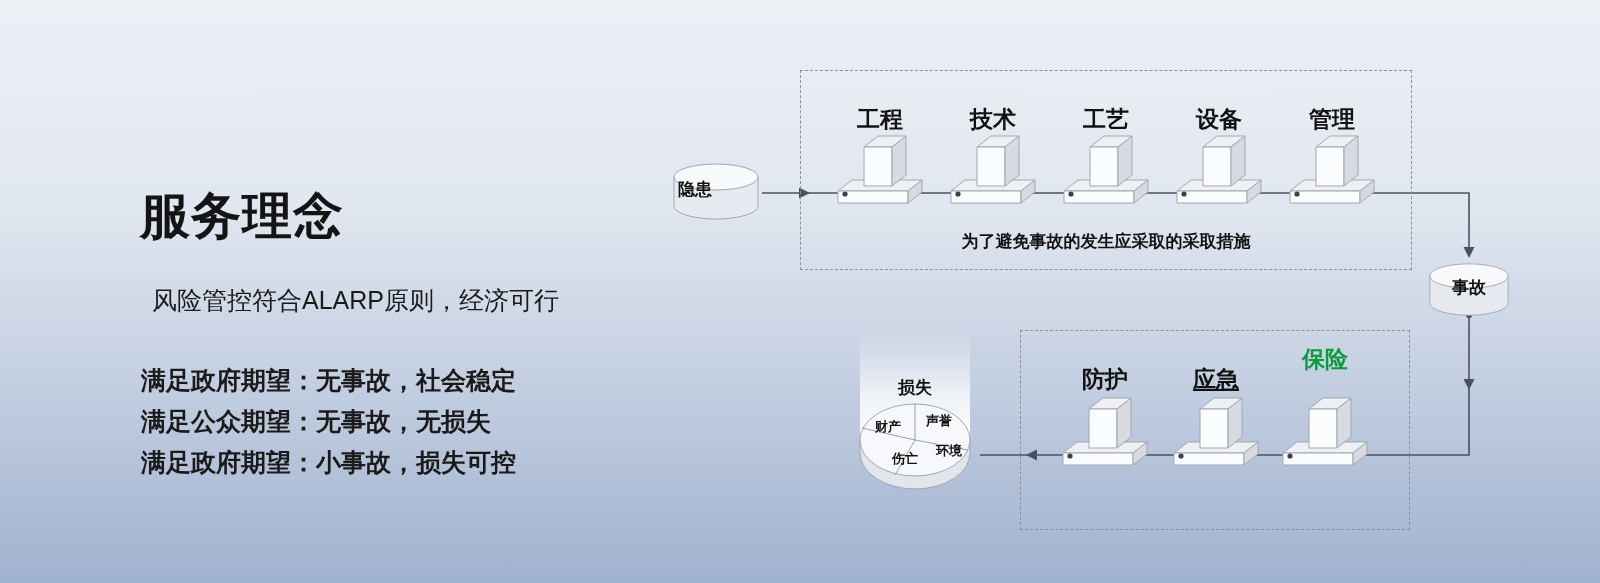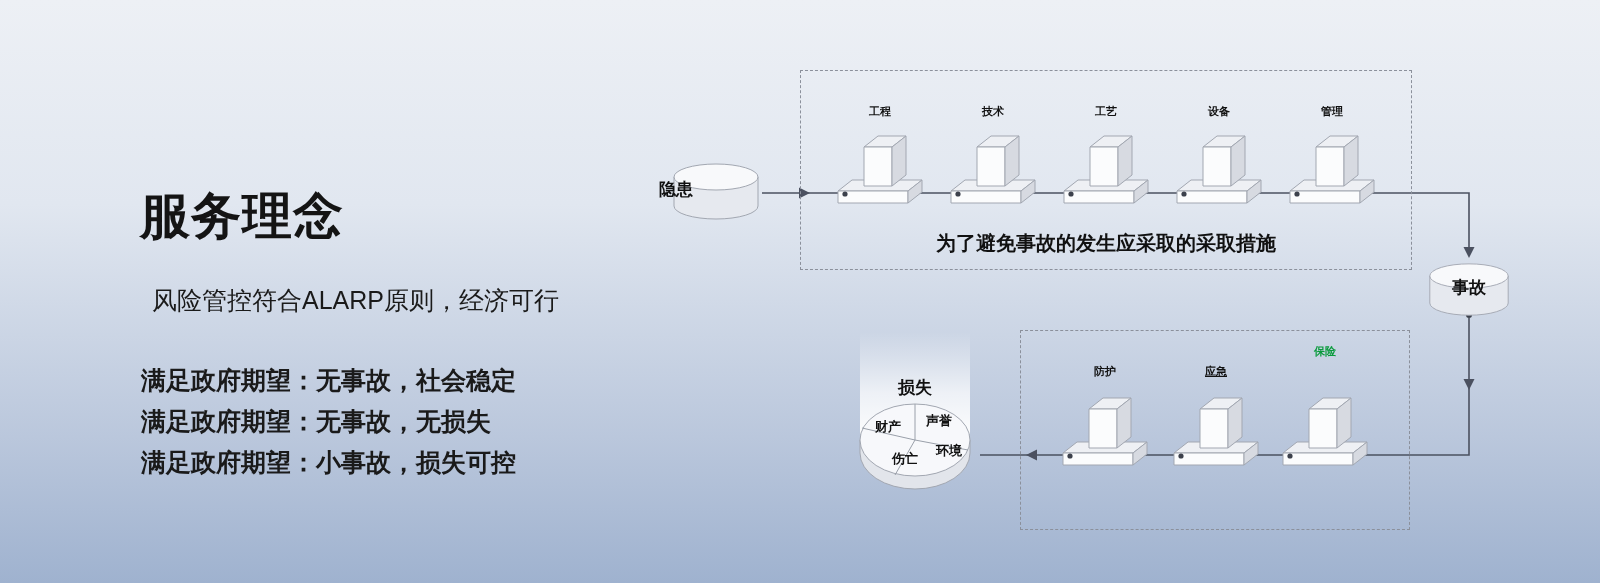--- a/index.html
+++ b/index.html
@@ -7,22 +7,22 @@
   .stage{position:relative;width:1600px;height:583px;
     background:linear-gradient(180deg,#edf0f5 0%,#e1e7f0 35%,#bac7dc 75%,#9fb2cf 100%);}
   .abs{position:absolute;}
   .title{left:140px;top:183px;font-size:50px;font-weight:900;color:#141414;letter-spacing:1px;}
   .subtitle{left:152px;top:284px;font-size:25px;font-weight:400;color:#1a1a1a;}
   .expectations{left:141px;top:360px;font-size:25px;font-weight:700;color:#1a1a1a;line-height:41px;}
   .dashed-box{border:1.6px dashed #8b909b;box-sizing:border-box;}
   .box1{left:800px;top:70px;width:612px;height:200px;}
   .box2{left:1020px;top:330px;width:390px;height:200px;}
   .overlay{left:0;top:0;width:1600px;height:583px;pointer-events:none;}
-  .blabel{width:96px;text-align:center;font-size:11px;font-weight:700;color:#111;}
-  .caption{text-align:center;font-size:20px;font-weight:700;color:#111;}
+  .blabel{width:96px;text-align:center;font-size:23px;font-weight:700;color:#111;}
+  .caption{text-align:center;font-size:17px;font-weight:700;color:#111;}
   .cyl-label{text-align:center;font-size:17px;font-weight:700;color:#111;}
   .glow{left:860px;top:332px;width:110px;height:102px;
     background:linear-gradient(180deg,rgba(255,255,255,0) 0%,rgba(255,255,255,.72) 60%,rgba(255,255,255,.95) 100%);}
   .pietext{font-size:13px;font-weight:700;fill:#111;text-anchor:middle;}
   svg{display:block;}
 </style>
 </head>
 <body>
 
 <div class="stage">
@@ -42,21 +42,21 @@
         <path d="M3,15 L3,44 A42,13 0 0 0 87,44 L87,15 Z" fill="#e6e9ef"></path>
         <ellipse cx="45" cy="15" rx="42" ry="13" fill="#f8f9fb"></ellipse>
       </g>
     </defs>
   </svg>
 
   <div class="abs title">服务理念</div>
   <div class="abs subtitle">风险管控符合ALARP原则，经济可行</div>
   <div class="abs expectations">
     <div>满足政府期望：无事故，社会稳定</div>
-    <div>满足政府期望：无事故，无损失</div>
+    <div>满足公众期望：无事故，无损失</div>
     <div>满足政府期望：小事故，损失可控</div>
   </div>
 
   <svg class="abs overlay" viewBox="0 0 1600 583">
     <g stroke="#4b5160" stroke-width="1.6" fill="none">
       <path d="M762,193 H1469 V252"></path>
       <path d="M1469,318 V455 H980"></path>
     </g>
     <g fill="#4b5160" stroke="none">
       <polygon points="810,193 799,187.5 799,198.5"></polygon>
@@ -67,21 +67,21 @@
     </g>
   </svg>
 
   <div class="abs dashed-box box1"></div>
 
   <div class="abs dashed-box box2"></div>
 
   <svg class="abs" style="left:671px;top:162px" width="90" height="60" viewBox="0 0 90 60">
       <use href="#cylinder-shape"></use>
     </svg>
-  <div class="abs cyl-label" style="left:631px;top:178px;width:90px">隐患</div>
+  <div class="abs cyl-label" style="left:650px;top:178px;width:90px">隐患</div>
 
   <div class="abs blabel" style="left:832px;top:104px">工程</div>
   <div class="abs blabel" style="left:945px;top:104px">技术</div>
   <div class="abs blabel" style="left:1058px;top:104px">工艺</div>
   <div class="abs blabel" style="left:1171px;top:104px">设备</div>
   <div class="abs blabel" style="left:1284px;top:104px">管理</div>
 
   <svg class="abs" style="left:832px;top:130px" width="96" height="84" viewBox="0 0 96 84">
       <use href="#barrier-shape"></use>
     </svg>

